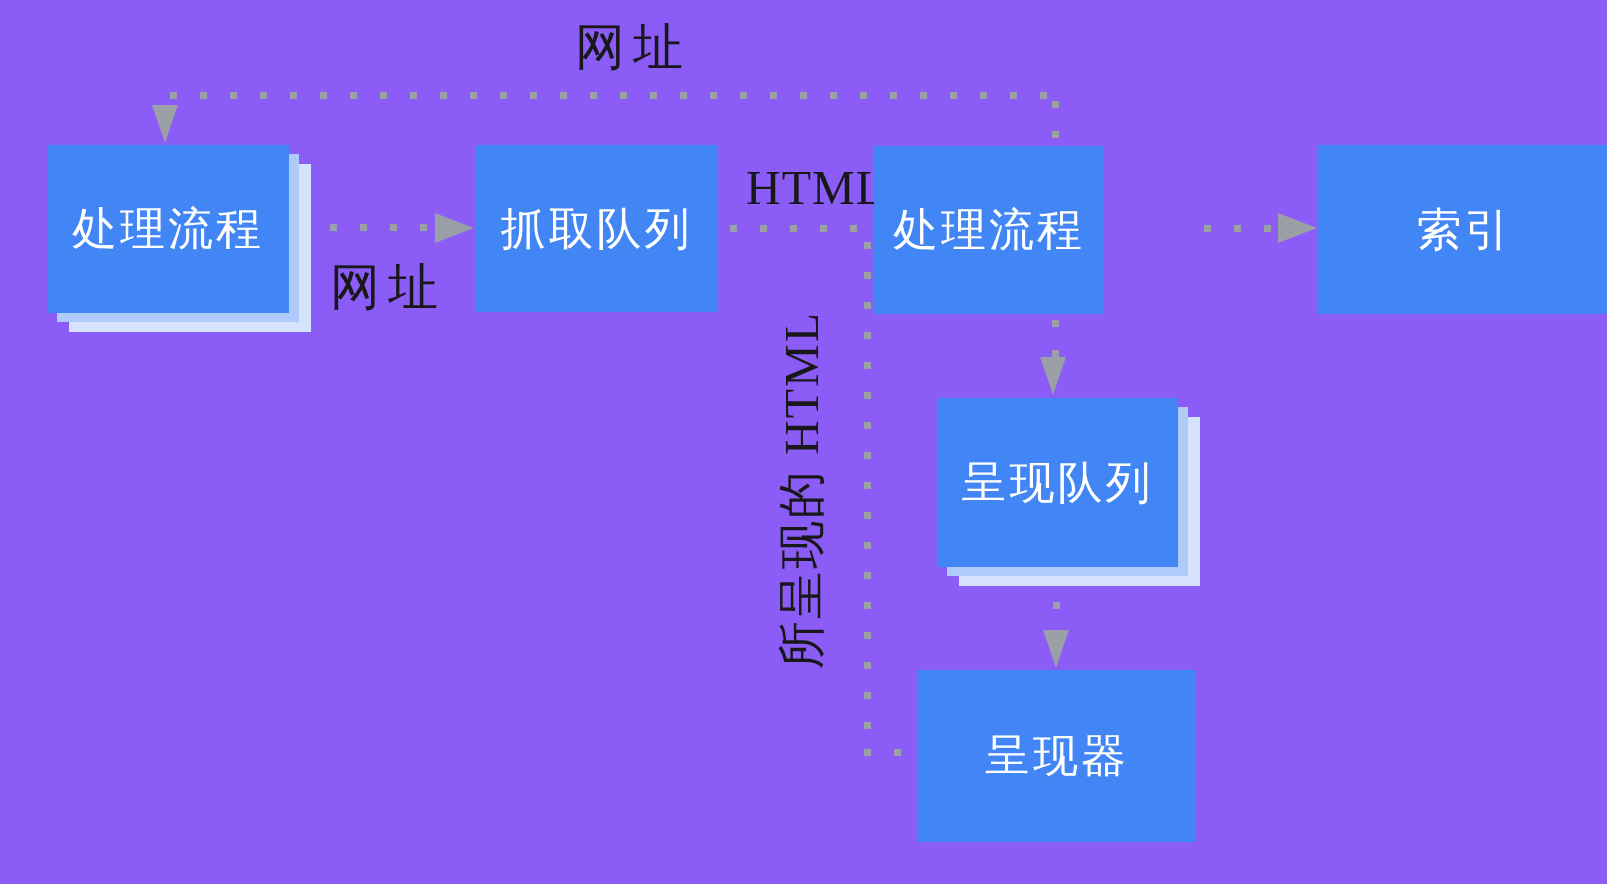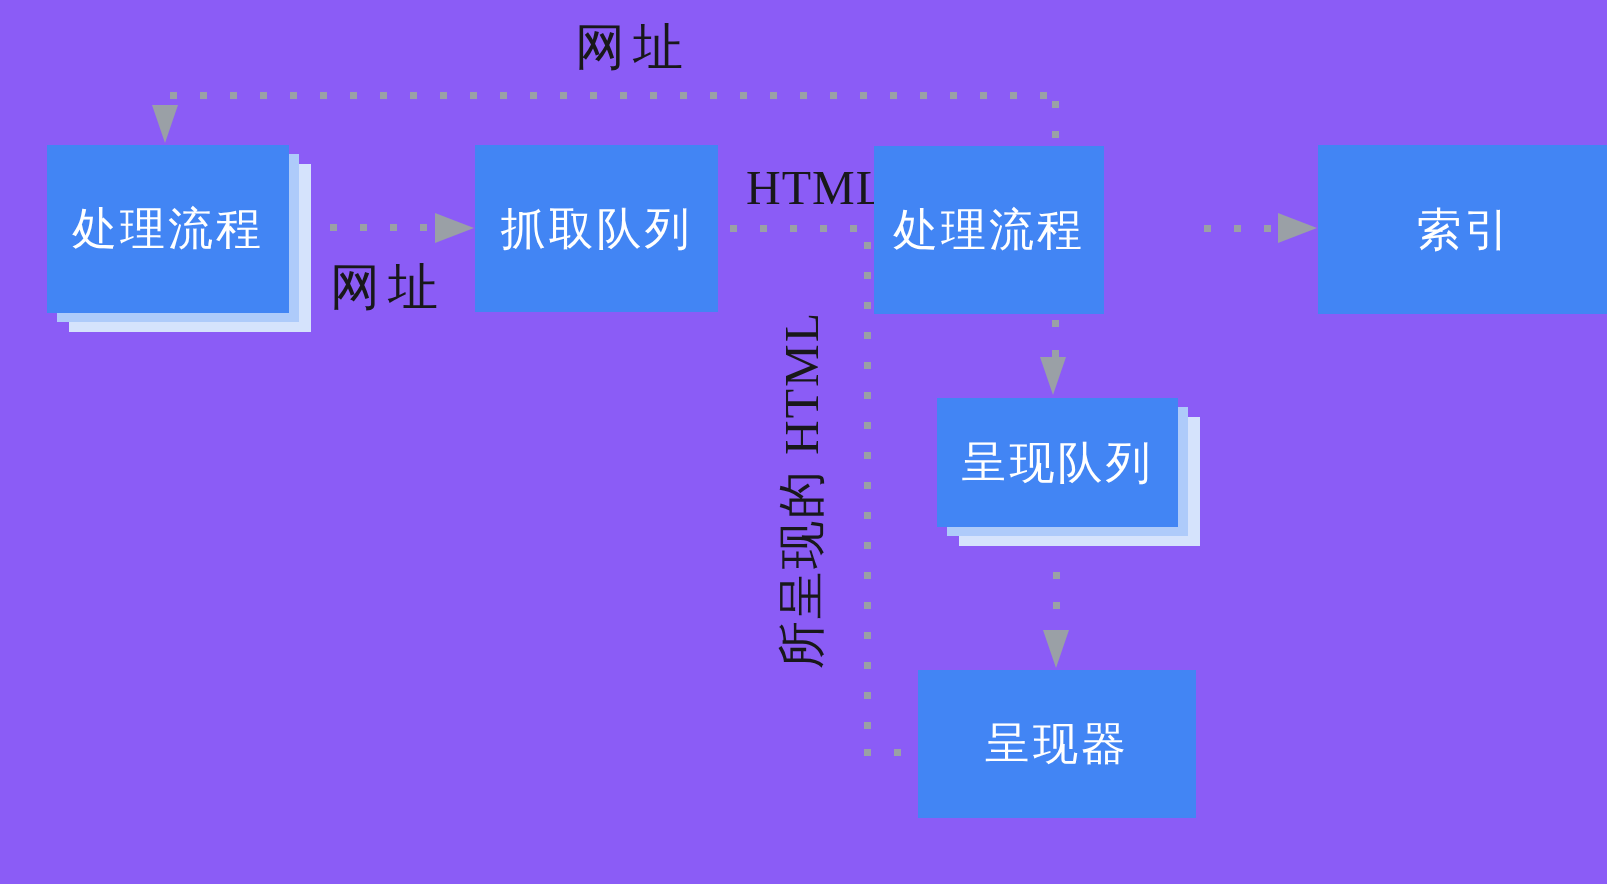--- a/index.html
+++ b/index.html
@@ -27,22 +27,22 @@
     letter-spacing: 3px;
     white-space: nowrap;
   }
   .node.stacked {
     box-shadow: 10px 9px 0 0 #aecbfa, 22px 19px 0 0 #d5e3fc;
   }
   #node-crawl-queue  { left: 47px;   top: 145px; width: 242px; height: 168px; }
   #node-crawler      { left: 475px;  top: 145px; width: 243px; height: 167px; }
   #node-processing   { left: 874px;  top: 146px; width: 230px; height: 168px; }
   #node-index        { left: 1318px; top: 145px; width: 293px; height: 169px; }
-  #node-render-queue { left: 937px;  top: 398px; width: 241px; height: 129px; }
-  #node-renderer     { left: 918px;  top: 670px; width: 278px; height: 148px; }
+  #node-render-queue { left: 937px;  top: 398px; width: 241px; height: 169px; }
+  #node-renderer     { left: 918px;  top: 670px; width: 278px; height: 172px; }
 
   
   .dot-h {
     position: absolute;
     height: 7px;
     background: repeating-linear-gradient(to right, #9aa0a6 0 7px, transparent 7px 30px);
   }
   .dot-v {
     position: absolute;
     width: 7px;

